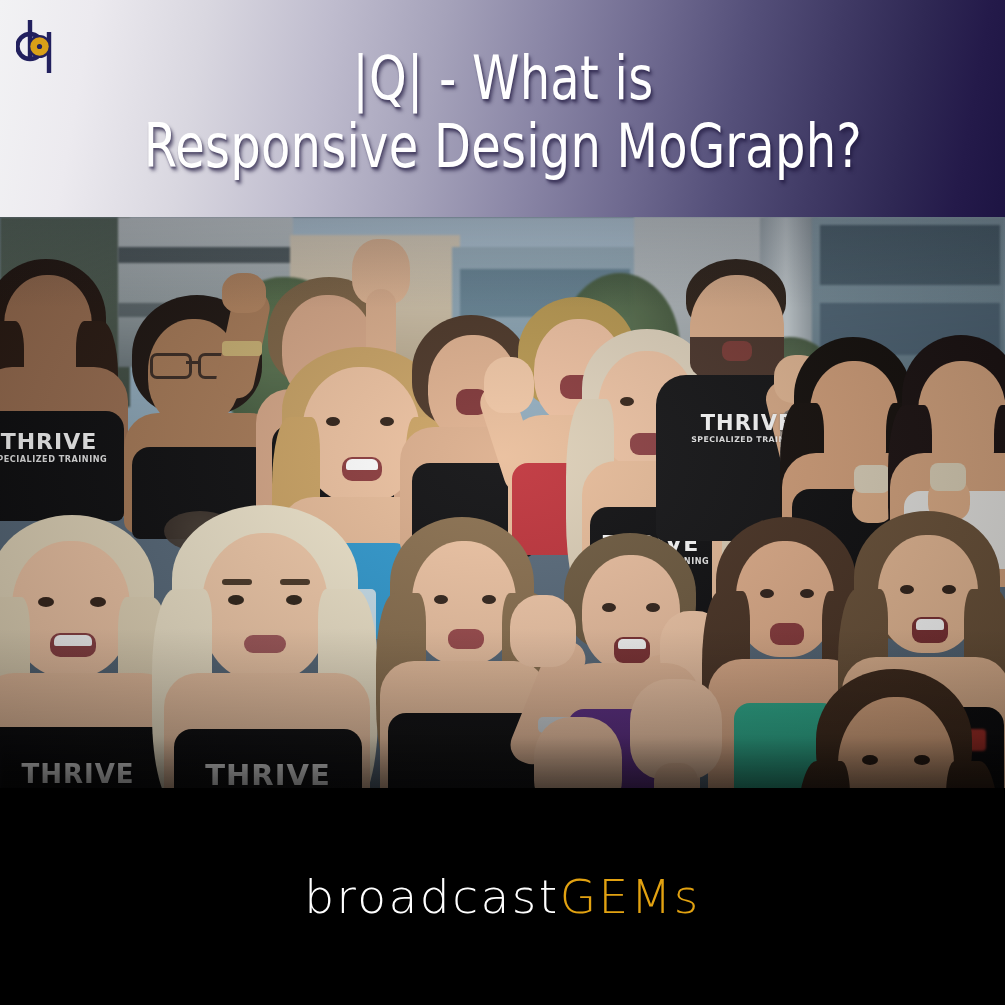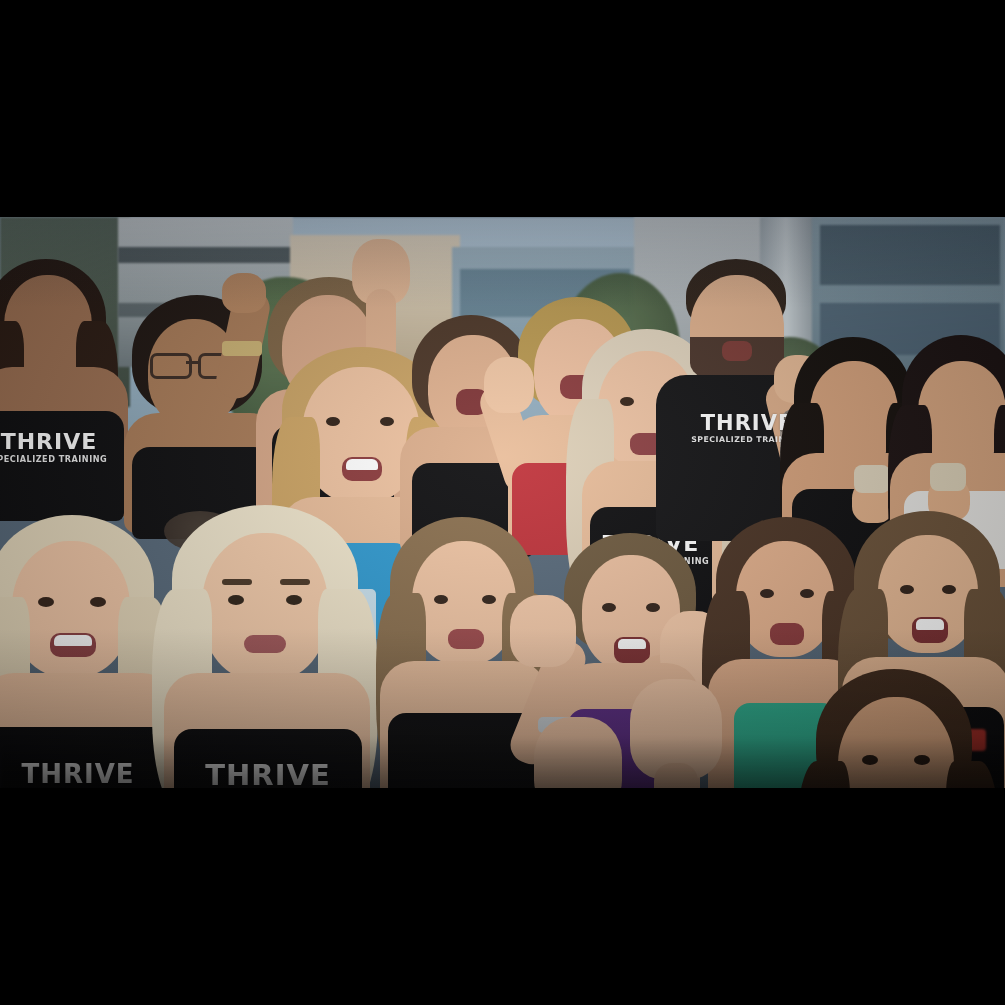--- a/index.html
+++ b/index.html
@@ -89,20 +89,36 @@
   .brand span{font-family:"DejaVu Sans","Liberation Sans",sans-serif;
     font-weight:300;font-size:47px;letter-spacing:2.5px;}
   .brand .w{color:#ffffff;}
   .brand .g{color:#e2a211;}
 </style>
 </head>
 <body>
 
 <div id="canvas">
 
+  <div class="header">
+
+    <svg class="hdr-logo" viewBox="0 0 62 62">
+      <path d="M14 4 L14 44" stroke="#22205e" stroke-width="4.4" fill="none" stroke-linecap="butt"></path>
+      <path d="M14 18 A12.5 12.5 0 1 1 14 43 A12.5 12.5 0 1 1 14 18 Z" fill="none" stroke="#22205e" stroke-width="4.4"></path>
+      <path d="M33 16 L33 57" stroke="#22205e" stroke-width="4.4" fill="none"></path>
+      <circle cx="23.5" cy="30.5" r="11.5" fill="#22205e"></circle>
+      <circle cx="23.5" cy="30.5" r="9.2" fill="#d9a018"></circle>
+      <circle cx="23.5" cy="30.5" r="2.6" fill="#22205e"></circle>
+    </svg>
+
+    <div class="hdr-title">
+      <div class="tl tl1">|Q| - What is</div>
+      <div class="tl tl2">Responsive Design MoGraph?</div>
+    </div>
+  </div>
 
   <div class="photo">
 
     <div class="ph bg-sky blurM"></div>
     <div class="ph bldg b1 blurM"></div>
     <div class="ph bldg b2 blurM"></div>
     <div class="ph bldg b2s blurM"></div>
     <div class="ph bldg b2t blurM"></div>
     <div class="ph bldg b3 blurM"></div>
     <div class="ph bldg b4 blurM"></div>
@@ -338,14 +354,20 @@
     <div class="ph blurS" style="left:534px;top:500px;width:92px;height:150px;">
       <div class="hand" style="left:0;top:0;width:88px;height:96px;background:#eec3a3;border-radius:42% 42% 34% 34%;"></div>
 
     </div>
 
     <div class="ph blurL" style="left:0;top:520px;width:1005px;height:60px;background:linear-gradient(180deg,rgba(0,0,0,0),rgba(0,0,0,.55));"></div>
 
     <div class="grade"></div>
   </div>
 
+  <div class="footer">
+    <div class="brand">
+      <span class="w">broadcast</span>
+        <span class="g">GEMs</span>
+    </div>
+  </div>
 
 </div>
 
 </body></html>

